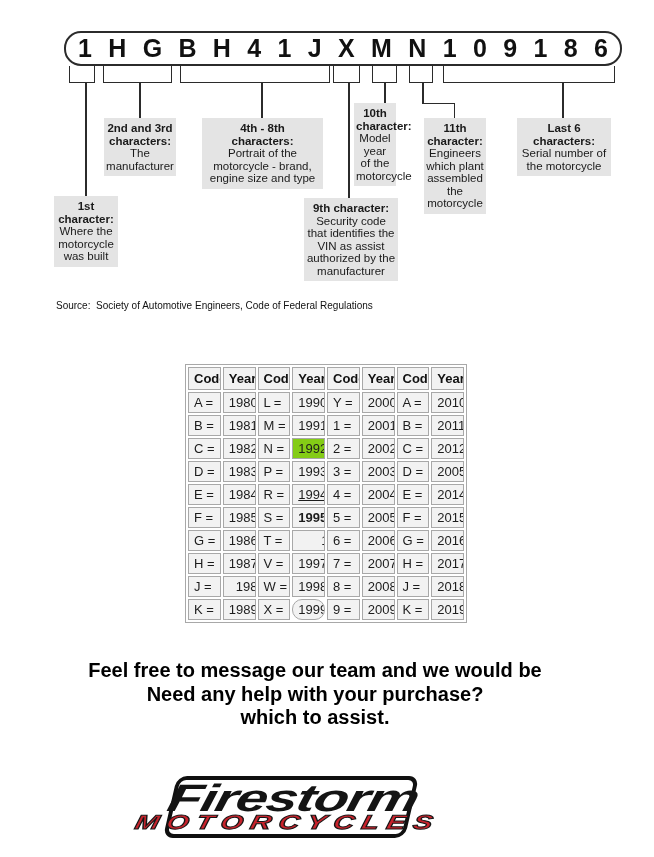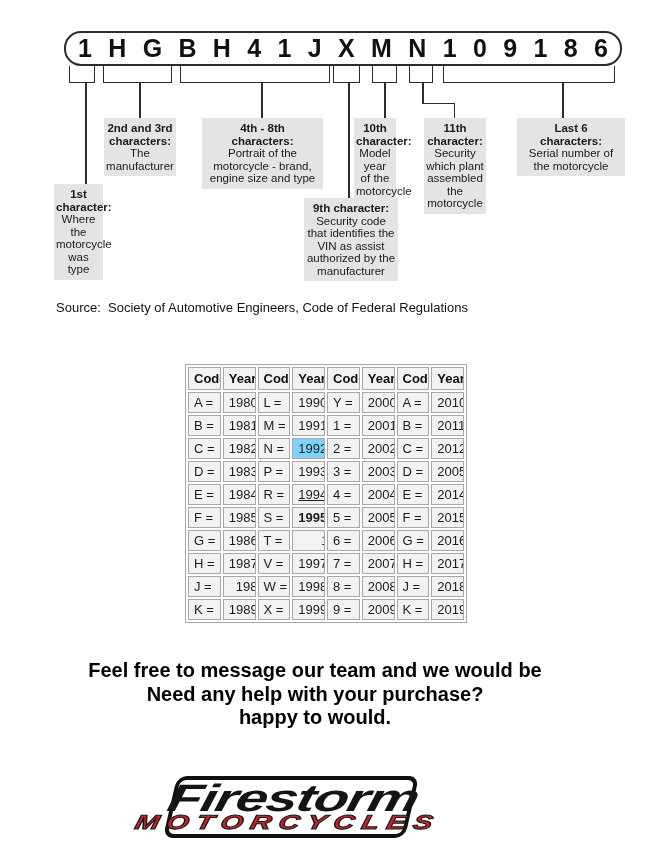--- a/index.html
+++ b/index.html
@@ -33,29 +33,29 @@
   #conn-5{left:384px;top:83px;height:35px;}
   #conn-6a{left:422px;top:83px;height:21px;}
   #conn-6h{left:422px;top:102.5px;width:33px;}
   #conn-6b{left:453.5px;top:102.5px;height:15.5px;}
   #conn-7{left:562px;top:83px;height:35px;}
 
   
   .glabel{position:absolute;background:#e4e4e4;text-align:center;font-size:11.5px;
           line-height:12.5px;color:#1a1a1a;padding:4px 2px;box-sizing:border-box;}
   .gl-title{font-weight:bold;}
-  #group-box-0{left:54px;top:184px;width:49px;}
+  #group-box-0{left:54px;top:196px;width:64px;}
   #group-box-1{left:104px;top:118px;width:72px;}
   #group-box-2{left:202px;top:118px;width:121px;}
   #group-box-3{left:304px;top:198px;width:94px;}
-  #group-box-4{left:354px;top:118px;width:42px;}
+  #group-box-4{left:354px;top:103px;width:42px;}
   #group-box-5{left:424px;top:118px;width:62px;}
-  #group-box-6{left:517px;top:118px;width:108px;}
-
-  #source-note{position:absolute;left:56px;top:300px;font-size:13px;color:#111;white-space:pre-wrap;}
+  #group-box-6{left:517px;top:118px;width:94px;}
+
+  #source-note{position:absolute;left:56px;top:300px;font-size:10px;color:#111;white-space:pre-wrap;}
 
   
   #year-table{position:absolute;left:185px;top:364px;width:282px;table-layout:fixed;
               border:1px solid #a8a8a8;border-collapse:separate;border-spacing:2px;background:#ffffff;}
   #year-table th,#year-table td{border:1px solid #a8a8a8;background:#f2f2f2;font-size:13px;
               text-align:left;padding:0 0 0 5px;overflow:hidden;white-space:nowrap;}
   #year-table th{font-weight:bold;height:21px;color:#111;}
   #year-table td{height:19px;color:#1c1c1c;}
 
   
@@ -113,21 +113,21 @@
   <div class="vline" id="conn-6a"></div>
   <div class="hline" id="conn-6h"></div>
   <div class="vline" id="conn-6b"></div>
   <div class="vline" id="conn-7"></div>
 
   <div class="glabel" id="group-box-0" style="background: rgb(228, 228, 228);">
       <div class="gl-title">1st</div>
       <div class="gl-title">character:</div>
       <div class="gl-desc">Where the</div>
       <div class="gl-desc">motorcycle</div>
-      <div class="gl-desc">was type</div>
+      <div class="gl-desc">was built</div>
     </div>
   <div class="glabel" id="group-box-1" style="background: rgb(228, 228, 228);">
       <div class="gl-title">2nd and 3rd</div>
       <div class="gl-title">characters:</div>
       <div class="gl-desc">The</div>
       <div class="gl-desc">manufacturer</div>
     </div>
   <div class="glabel" id="group-box-2" style="background: rgb(228, 228, 228);">
       <div class="gl-title">4th - 8th</div>
       <div class="gl-title">characters:</div>
@@ -146,21 +146,21 @@
   <div class="glabel" id="group-box-4" style="background: rgb(228, 228, 228);">
       <div class="gl-title">10th</div>
       <div class="gl-title">character:</div>
       <div class="gl-desc">Model year</div>
       <div class="gl-desc">of the</div>
       <div class="gl-desc">motorcycle</div>
     </div>
   <div class="glabel" id="group-box-5" style="background: rgb(228, 228, 228);">
       <div class="gl-title">11th</div>
       <div class="gl-title">character:</div>
-      <div class="gl-desc">Security</div>
+      <div class="gl-desc">Engineers</div>
       <div class="gl-desc">which plant</div>
       <div class="gl-desc">assembled</div>
       <div class="gl-desc">the</div>
       <div class="gl-desc">motorcycle</div>
     </div>
   <div class="glabel" id="group-box-6" style="background: rgb(228, 228, 228);">
       <div class="gl-title">Last 6</div>
       <div class="gl-title">characters:</div>
       <div class="gl-desc">Serial number of</div>
       <div class="gl-desc">the motorcycle</div>
@@ -199,21 +199,21 @@
           <td style="background: rgb(242, 242, 242);">1991</td>
           <td style="background: rgb(242, 242, 242);">1 =</td>
           <td style="background: rgb(242, 242, 242);">2001</td>
           <td style="background: rgb(242, 242, 242);">B =</td>
           <td style="background: rgb(242, 242, 242);">2011</td>
         </tr>
         <tr>
           <td style="background: rgb(242, 242, 242);">C =</td>
           <td style="background: rgb(242, 242, 242);">1982</td>
           <td style="background: rgb(242, 242, 242);">N =</td>
-          <td style="background: #7dd3fc; text-align: center;">1992</td>
+          <td style="background: #84cc16; text-align: center;">1992</td>
           <td style="background: rgb(242, 242, 242);">2 =</td>
           <td style="background: rgb(242, 242, 242);">2002</td>
           <td style="background: rgb(242, 242, 242);">C =</td>
           <td style="background: rgb(242, 242, 242);">2012</td>
         </tr>
         <tr>
           <td style="background: rgb(242, 242, 242);">D =</td>
           <td style="background: rgb(242, 242, 242);">1983</td>
           <td style="background: rgb(242, 242, 242);">P =</td>
           <td style="background: rgb(242, 242, 242);">1993</td>
@@ -269,33 +269,33 @@
           <td style="background: rgb(242, 242, 242);">1998</td>
           <td style="background: rgb(242, 242, 242);">8 =</td>
           <td style="background: rgb(242, 242, 242);">2008</td>
           <td style="background: rgb(242, 242, 242);">J =</td>
           <td style="background: rgb(242, 242, 242);">2018</td>
         </tr>
         <tr>
           <td style="background: rgb(242, 242, 242);">K =</td>
           <td style="background: rgb(242, 242, 242);">1989</td>
           <td style="background: rgb(242, 242, 242);">X =</td>
-          <td style="background: rgb(242, 242, 242);">1999</td>
+          <td style="background: rgb(242, 242, 242); border-radius: 10px;">1999</td>
           <td style="background: rgb(242, 242, 242);">9 =</td>
           <td style="background: rgb(242, 242, 242);">2009</td>
           <td style="background: rgb(242, 242, 242);">K =</td>
           <td style="background: rgb(242, 242, 242);">2019</td>
         </tr>
       </tbody>
   </table>
 
   <div id="help-message">
     <div>Feel free to message our team and we would be</div>
     <div>Need any help with your purchase?</div>
-    <div>happy to would.</div>
+    <div>which to assist.</div>
   </div>
 
   <div id="brand-logo">
     <div id="logo-frame" style="border-color: rgb(16, 16, 16);">
       <div id="brand-name" style="color: rgb(20, 20, 20);">Firestorm</div>
       <div id="brand-subtitle" style="color: rgb(200, 35, 44);">MOTORCYCLES</div>
     </div>
   </div>
 
 </div>

